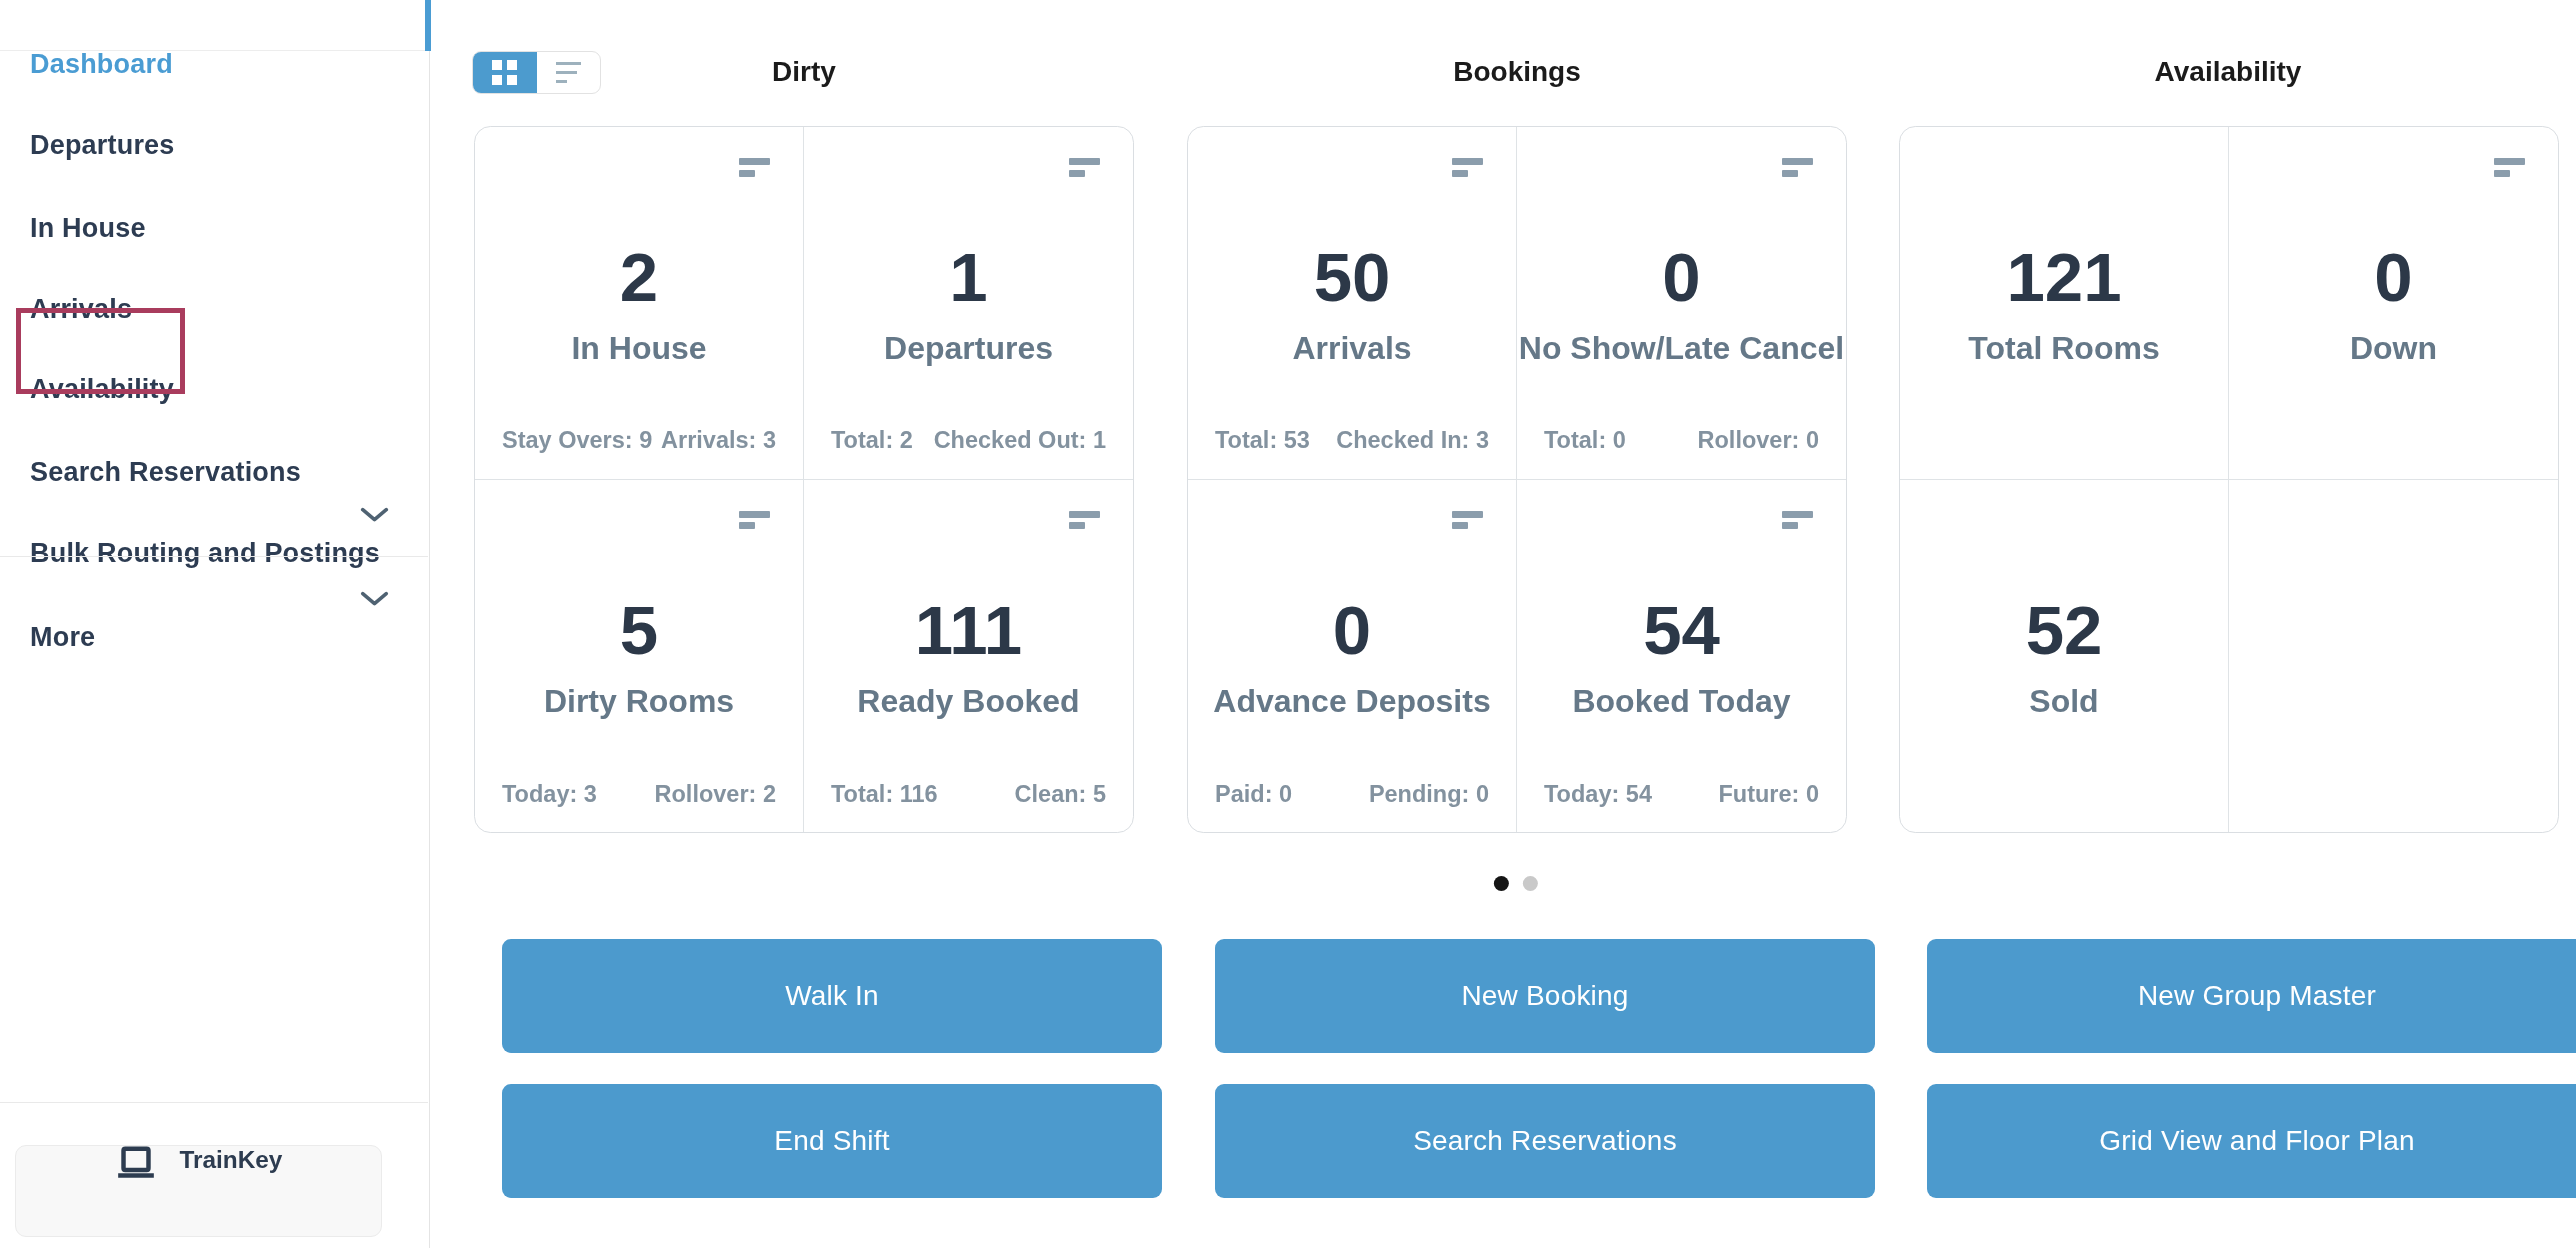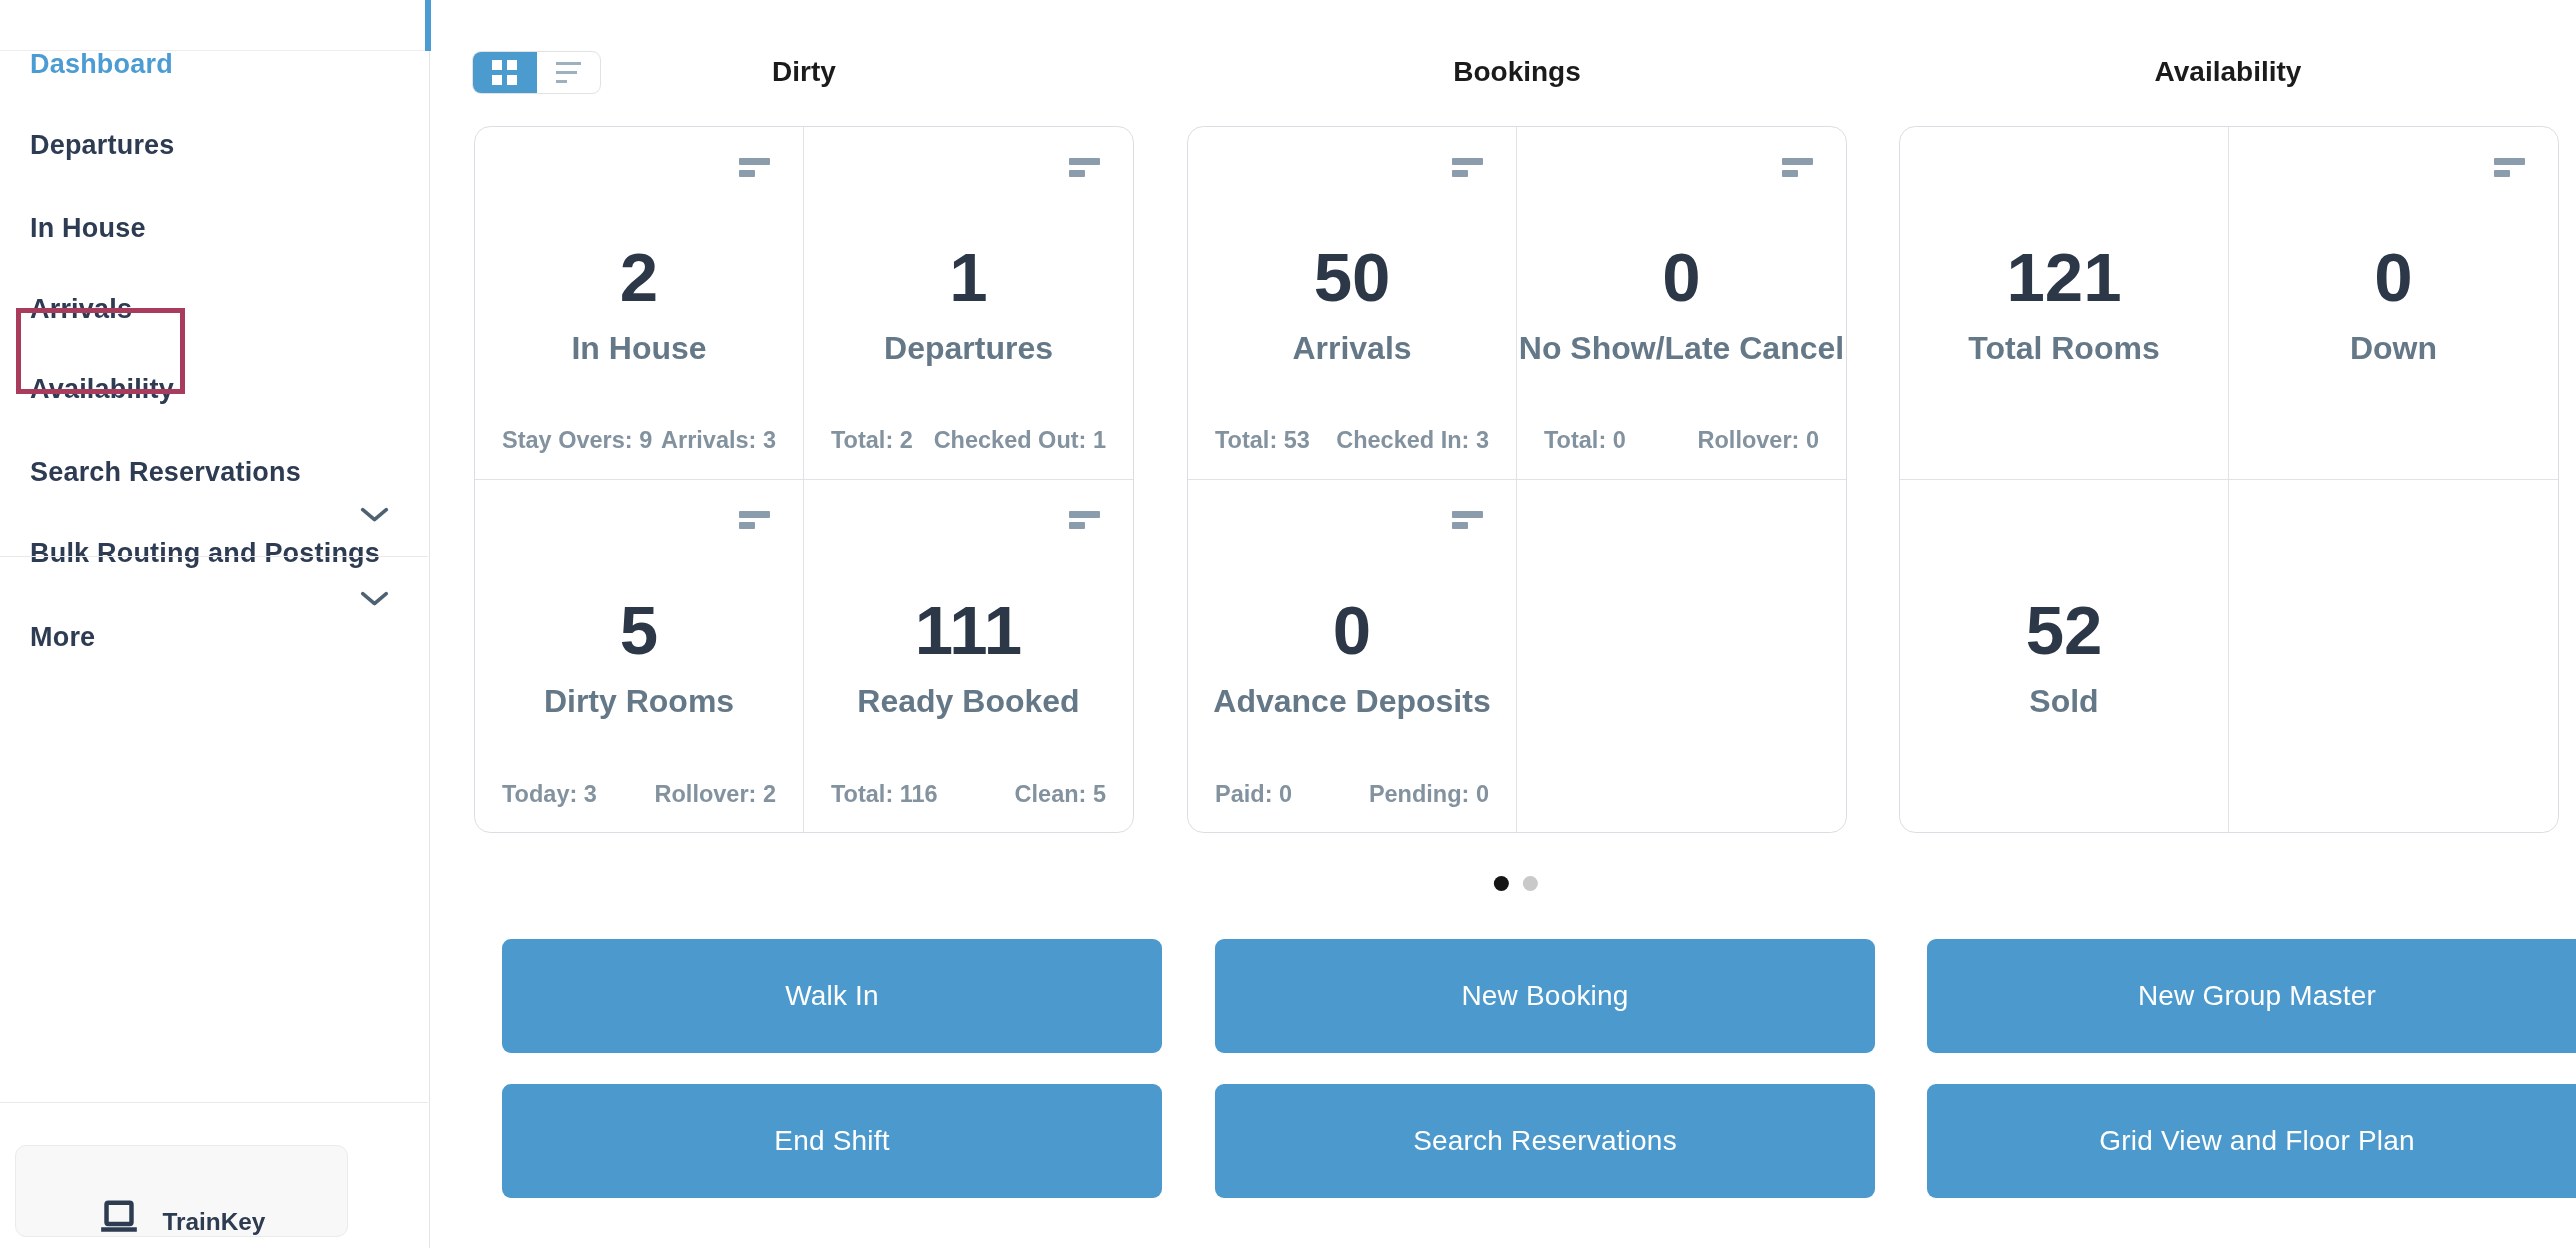--- a/index.html
+++ b/index.html
@@ -15,23 +15,23 @@
   .nav-item{position:absolute;left:30px;transform:translateY(-50%);
             font-size:27px;font-weight:700;color:#2d3c52;letter-spacing:0.2px;
             white-space:nowrap;cursor:pointer;margin-top:38px;}
   .nav-item.blue{color:#4a9cd3;}
   .chev{position:absolute;left:360px;width:29px;height:16.3px;}
   .chev svg{display:block;}
   .side-divider{position:absolute;left:0;width:428px;height:0;
                 border-top:1.8px solid #e9e9e9;}
   .highlight-box{position:absolute;left:16.3px;top:308px;width:169px;height:86px;
                  border:5.4px solid #a93c5d;box-sizing:border-box;}
-  .trainkey{position:absolute;left:15.4px;top:1145px;width:333px;height:92px;
+  .trainkey{position:absolute;left:15.4px;top:1145px;width:367px;height:92px;
             background:#f8f8f8;border:0.9px solid #ebebeb;border-radius:11px;
-            box-sizing:border-box;display:flex;align-items:flex-end;justify-content:center;
+            box-sizing:border-box;display:flex;align-items:flex-start;justify-content:center;
             gap:22px;cursor:pointer;}
   .trainkey-label{font-size:24.4px;font-weight:700;color:#2d3c50;}
 
   
   .view-toggle{position:absolute;left:472px;top:51px;width:129px;height:43px;
                border:0.9px solid #e2e2e2;border-radius:9px;box-sizing:border-box;
                display:flex;overflow:hidden;background:#fff;}
   .toggle-half{width:50%;height:100%;display:flex;align-items:center;justify-content:center;cursor:pointer;}
   .toggle-grid{background:#4c9bce;}
   .grid-glyph{display:grid;grid-template-columns:10px 10px;grid-template-rows:10px 10px;gap:5.4px;}
@@ -208,20 +208,30 @@
   <div class="cell bR">
     <span class="stat-icon">
         <i></i>
         <i></i>
       </span>
     <div class="num">0</div>
     <div class="lbl">Advance Deposits</div>
     <div class="foot l">Paid: 0</div>
     <div class="foot r">Pending: 0</div>
   </div>
+  <div class="cell">
+    <span class="stat-icon">
+        <i></i>
+        <i></i>
+      </span>
+    <div class="num">54</div>
+    <div class="lbl">Booked Today</div>
+    <div class="foot l">Today: 54</div>
+    <div class="foot r">Future: 0</div>
+  </div>
 </div>
 
 <div class="card colC">
   <div class="cell bR bB">
     <div class="num">121</div>
     <div class="lbl">Total Rooms</div>
   </div>
   <div class="cell bB">
     <span class="stat-icon">
         <i></i>

